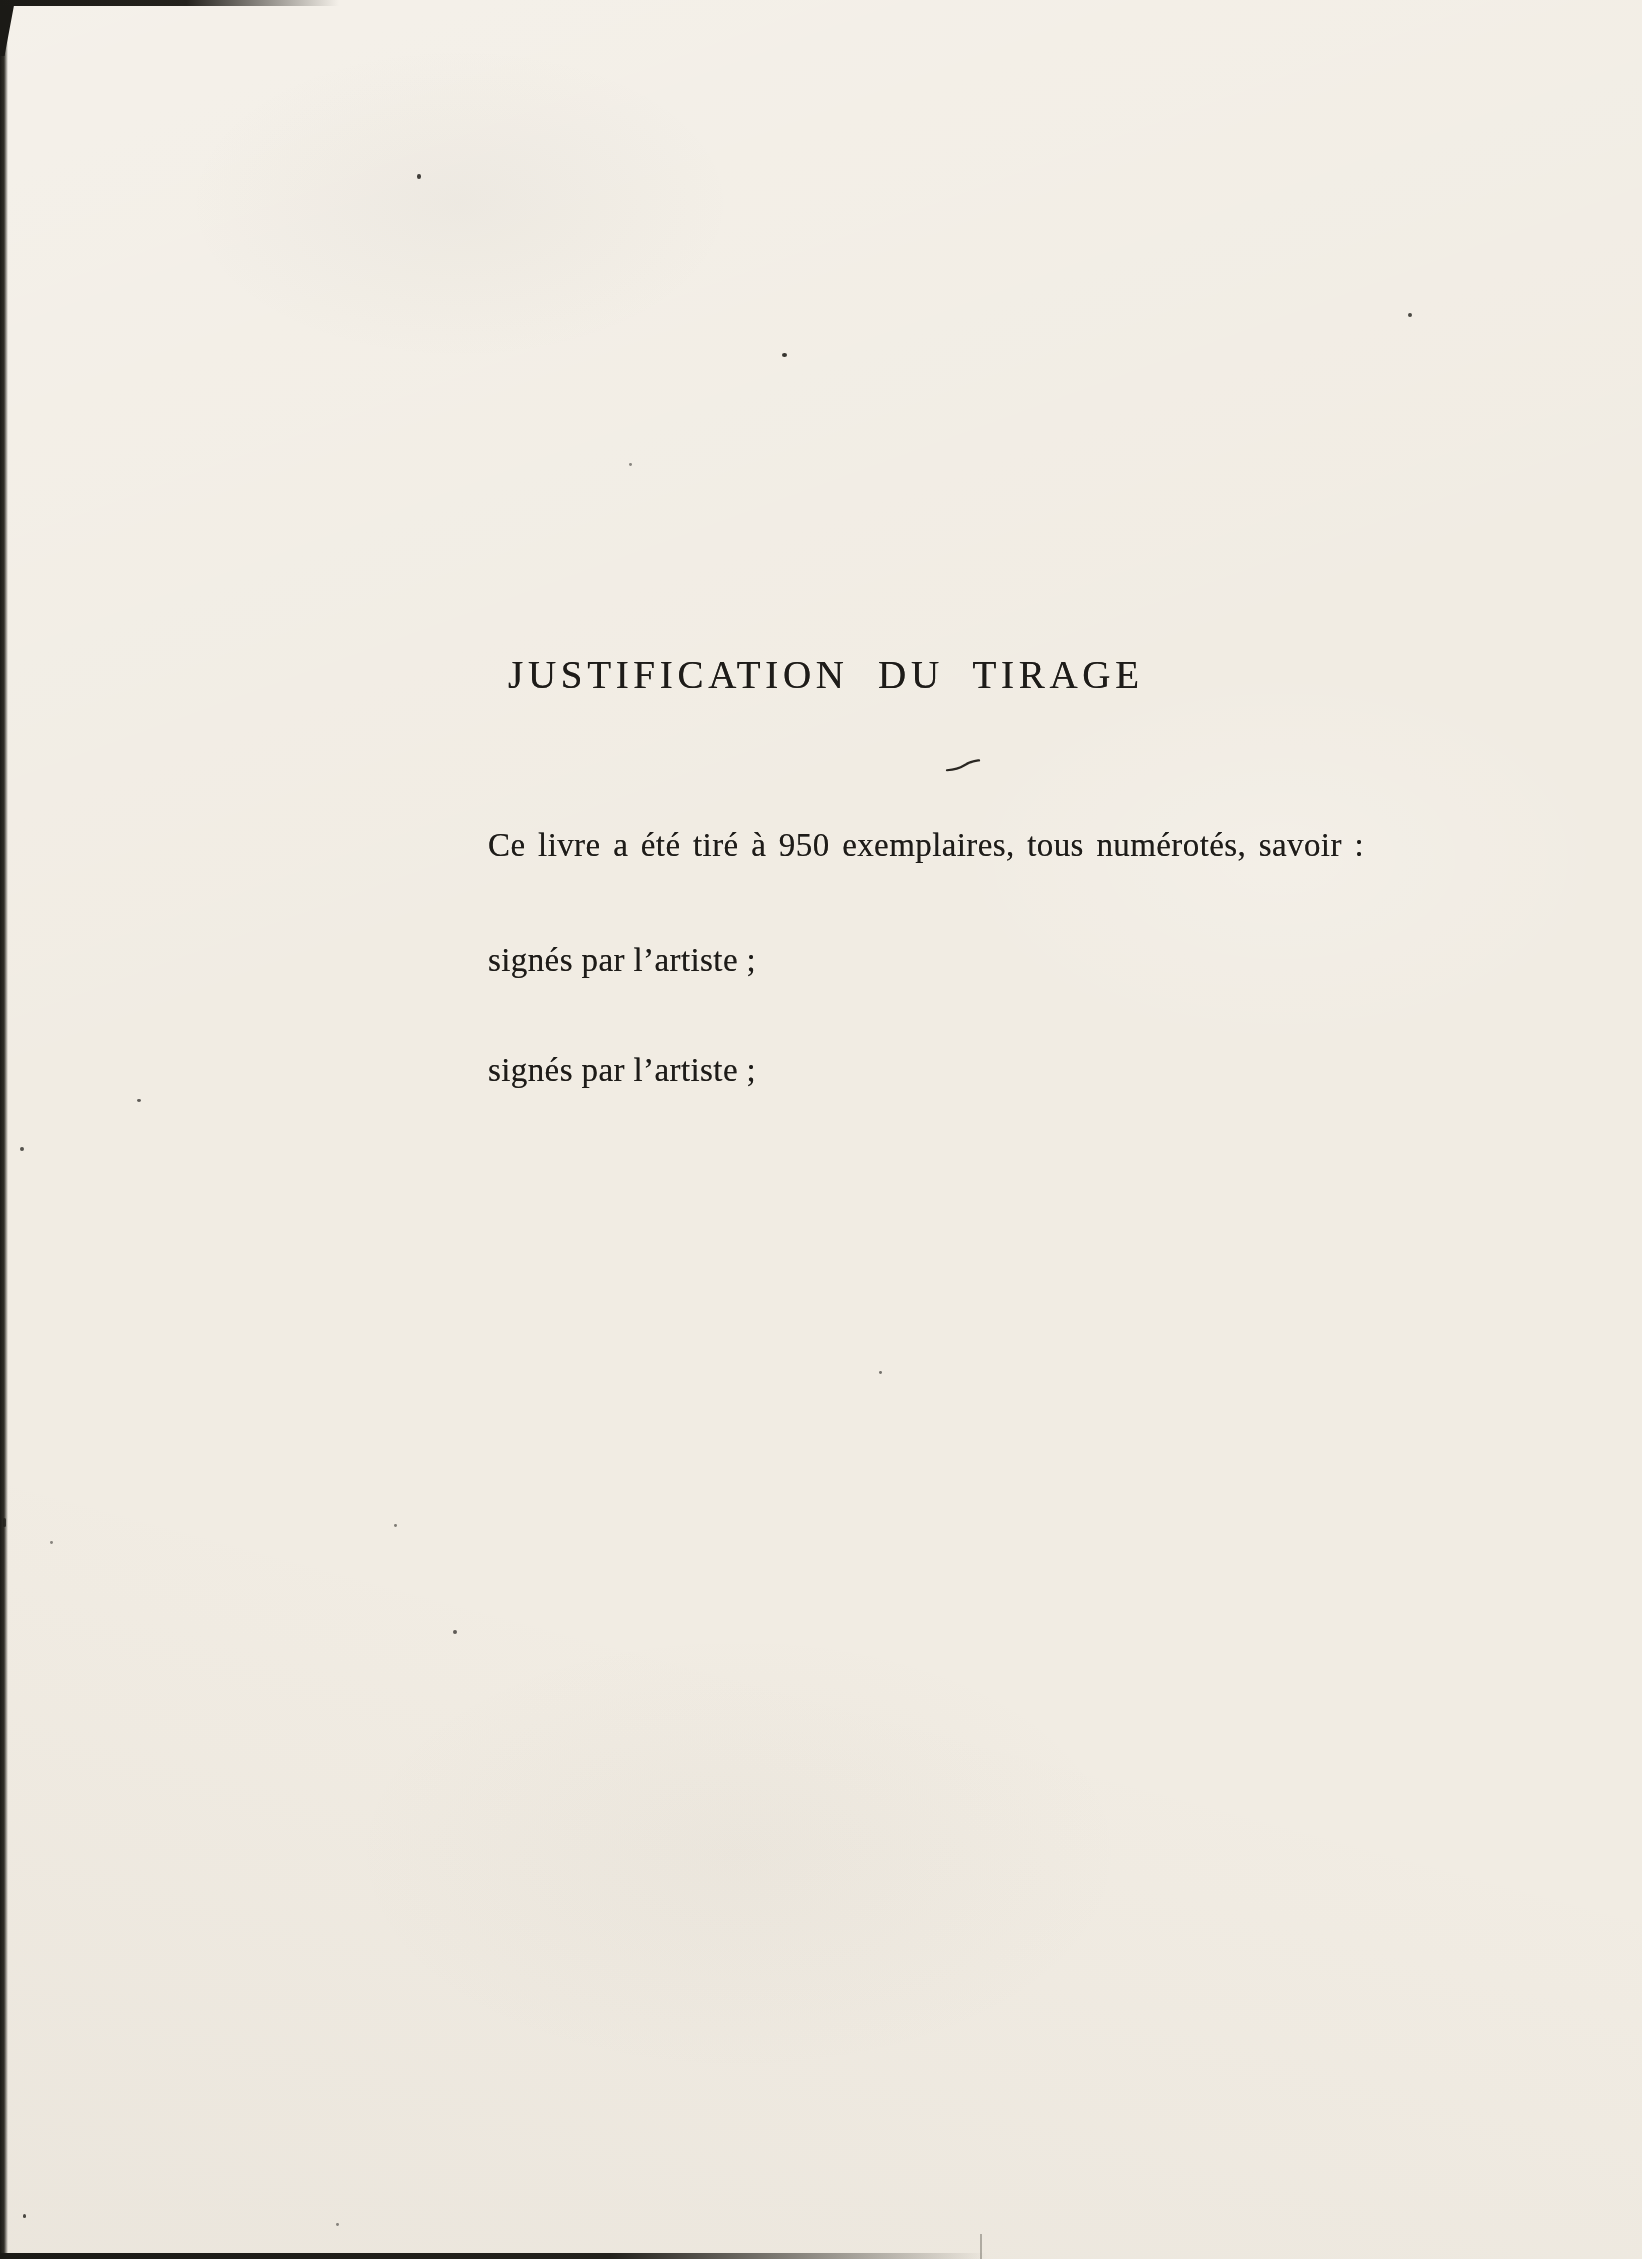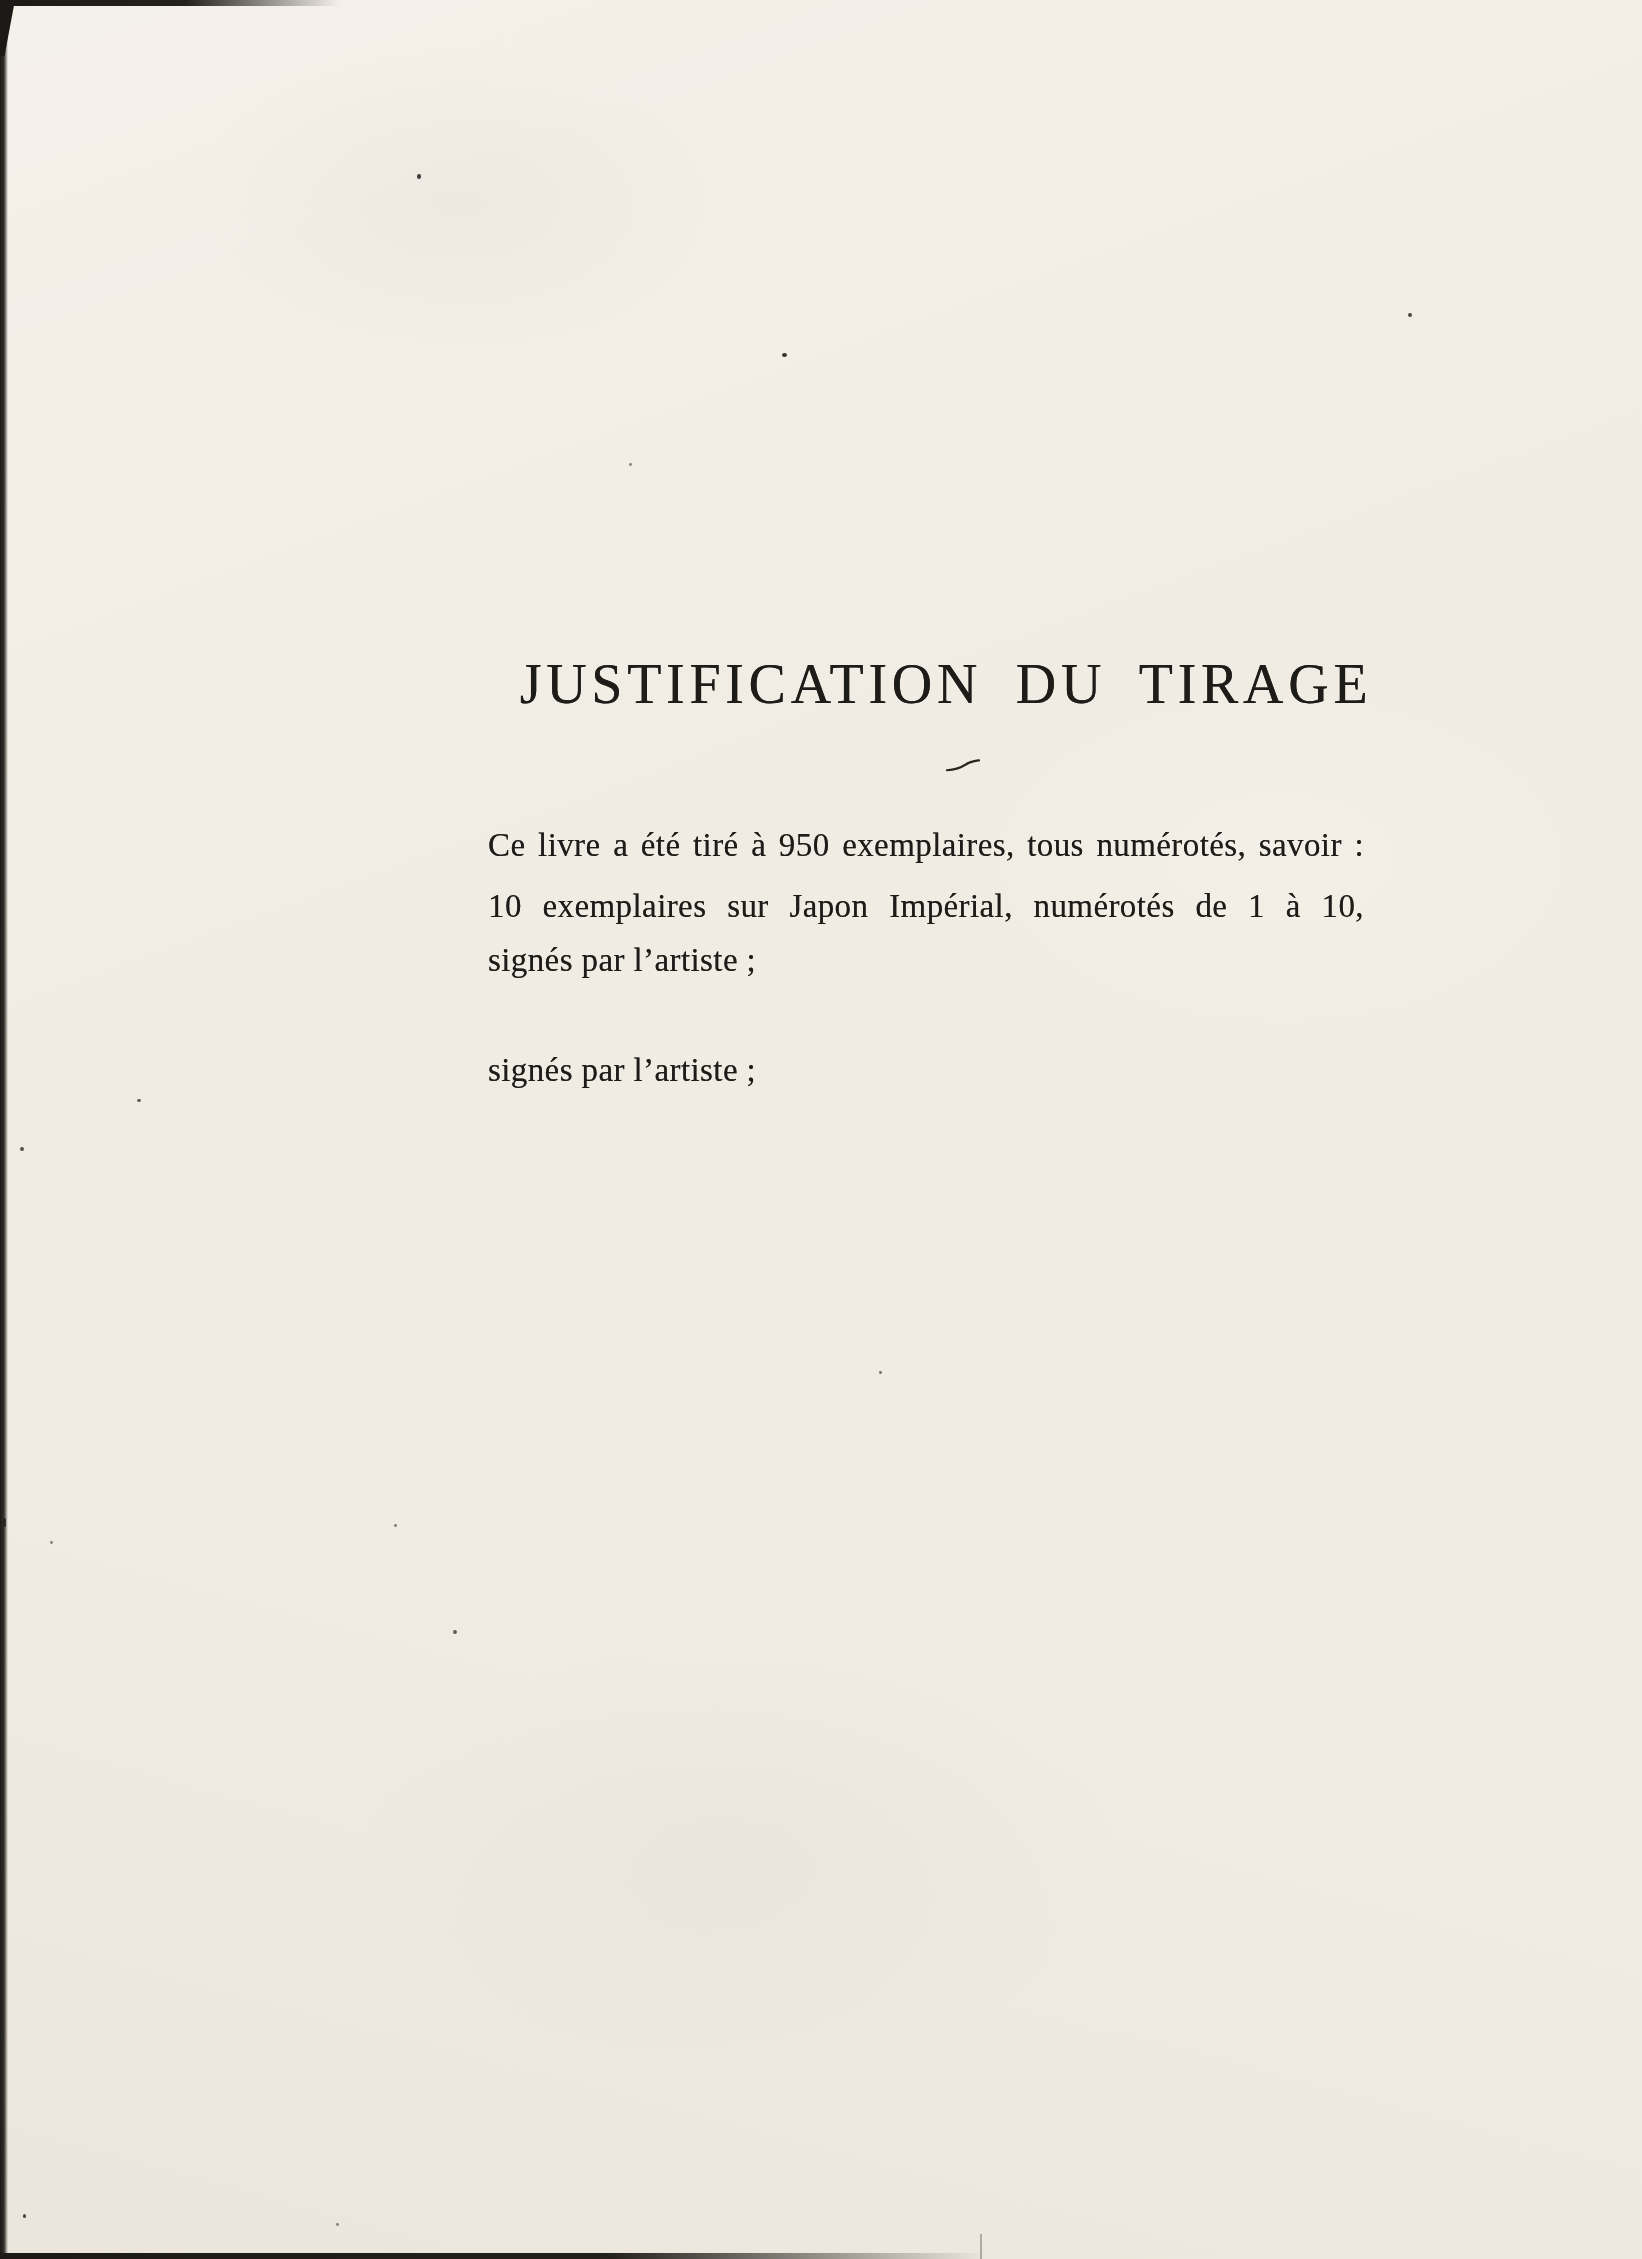--- a/index.html
+++ b/index.html
@@ -31,23 +31,23 @@
       radial-gradient(ellipse 395px 226px at 28% 9%, rgba(110,100,85,0.045), rgba(110,100,85,0) 70%),
       radial-gradient(ellipse 490px 282px at 78% 38%, rgba(255,255,255,0.16), rgba(255,255,255,0) 70%),
       radial-gradient(ellipse 565px 320px at 45% 82%, rgba(110,100,85,0.035), rgba(110,100,85,0) 70%);
     pointer-events: none;
   }
 
   
   .page-title {
     position: absolute;
     left: 508px; top: 652px; width: 876px; margin: 0;
-    font-size: 56px; font-weight: 400;
+    font-size: 39px; font-weight: 400;
     letter-spacing: 4.7px; word-spacing: 15px;
-    text-align: center; white-space: nowrap;
+    text-align: left; white-space: nowrap;
     color: var(--ink);
     text-shadow: 0 0 0.6px rgba(30,28,25,0.85);
   }
   .tilde-wrap {
     position: absolute; left: 944px; top: 757px;
     width: 38px; height: 17px;
   }
   .colophon {
     position: absolute; left: 488px; top: 0; width: 876px; height: 1772px;
   }
@@ -111,21 +111,20 @@
   <h1 class="page-title">JUSTIFICATION DU TIRAGE</h1>
 
   <div class="tilde-wrap">
     <svg width="38" height="17" viewBox="0 0 40 18">
       <path d="M3 14 C 10 13.5, 15 13, 21 9 C 27 5, 31 4.5, 37 3.5" stroke="#2a2722" stroke-width="2.3" fill="none" stroke-linecap="round"></path>
     </svg>
   </div>
 
   <div class="colophon">
     <p class="line justify l0">Ce livre a été tiré à 950 exemplaires, tous numérotés, savoir :</p>
-    <p class="line justify l1">10 exemplaires sur Japon Impérial, numérotés de 1 à 10,</p>
     <p class="line center  l2">signés par l’artiste ;</p>
     <p class="line center  l4">signés par l’artiste ;</p>
   </div>
 
   <div class="speck" style="left:417px; top:174px; width:3.8px; height:4.7px; opacity:.85;"></div>
   <div class="speck" style="left:1408px; top:313px; width:3.8px; height:3.8px; opacity:.8;"></div>
   <div class="speck" style="left:782px;  top:353px; width:4.7px; height:3.8px; opacity:.9;"></div>
   <div class="speck" style="left:629px;  top:463px; width:2.8px; height:2.8px; opacity:.5;"></div>
   <div class="speck" style="left:137px;  top:1099px; width:3.8px; height:2.8px; opacity:.7;"></div>
   <div class="speck" style="left:20px;   top:1147px; width:3.8px; height:3.8px; opacity:.75;"></div>

